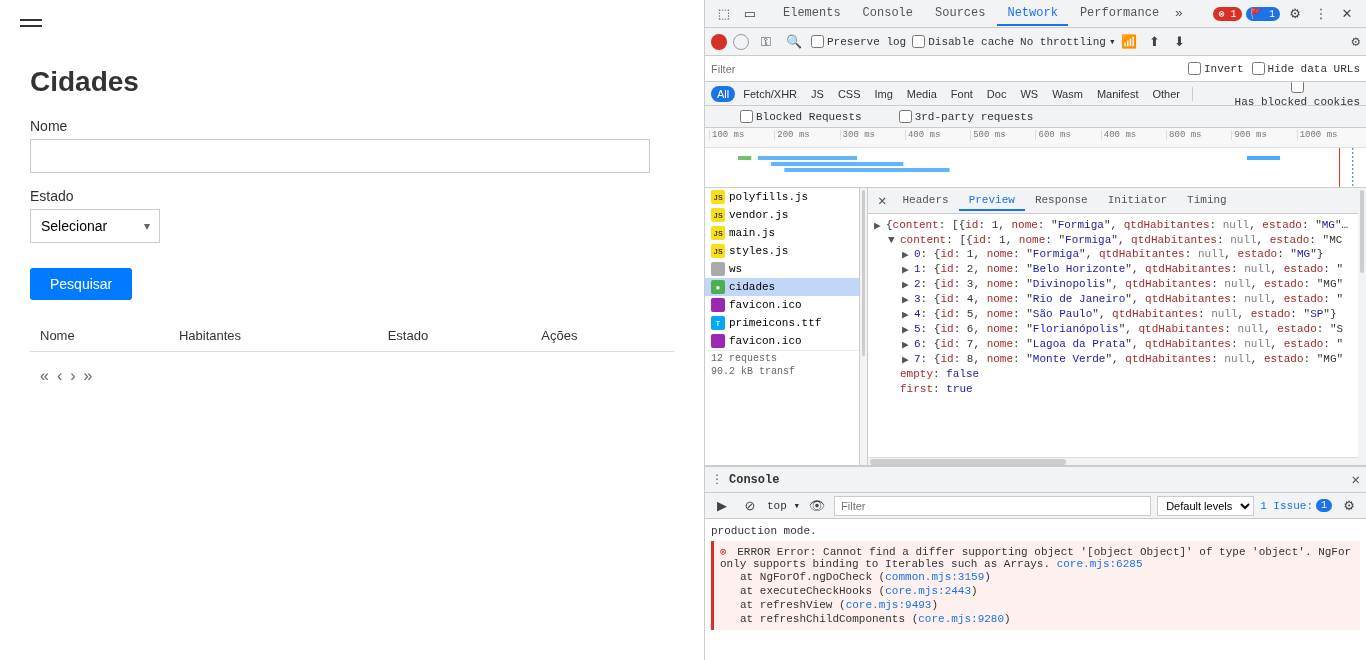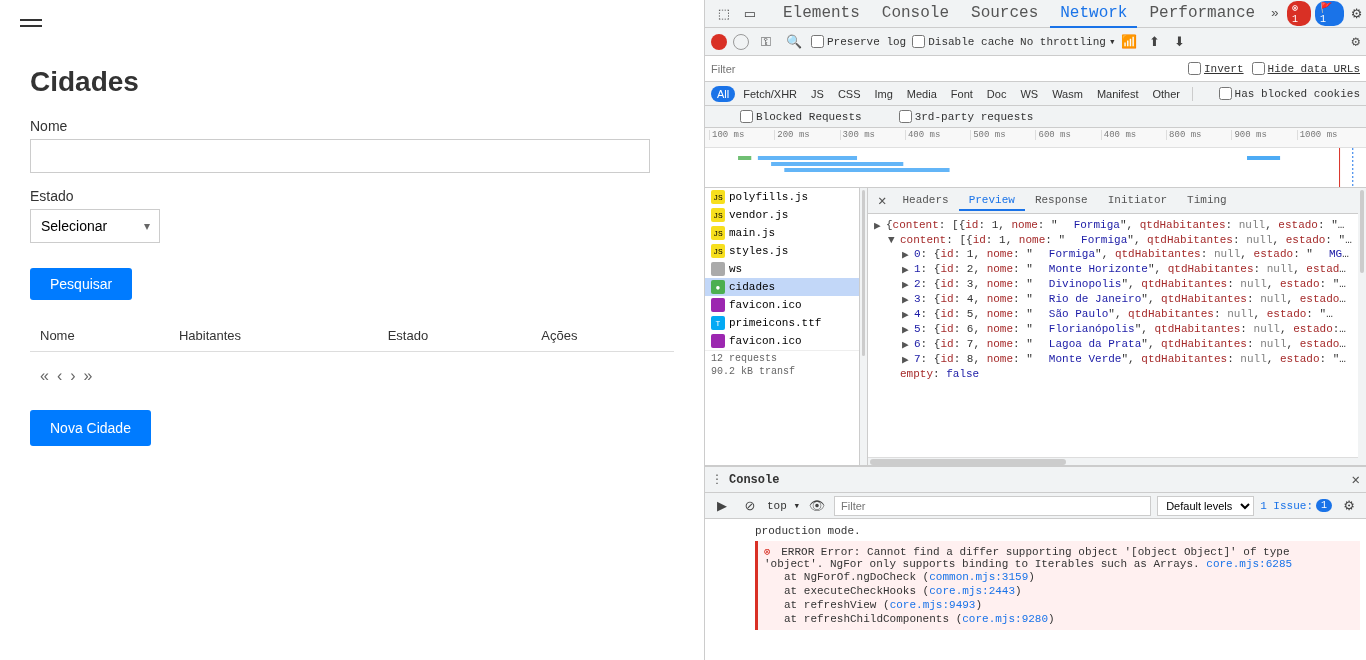--- a/index.html
+++ b/index.html
@@ -183,21 +183,21 @@
     }
 
     .dt-tabs {
       display: flex;
       align-items: center;
       gap: 2px;
     }
 
     .dt-tab {
       padding: 4px 10px;
-      font-size: 16px;
+      font-size: 12px;
       color: #555;
       cursor: pointer;
       border-bottom: 2px solid transparent;
       white-space: nowrap;
     }
 
     .dt-tab.active {
       color: #1a73e8;
       border-bottom: 2px solid #1a73e8;
     }
@@ -308,21 +308,20 @@
       align-items: center;
       gap: 8px;
     }
 
     .dt-filter-check {
       display: flex;
       align-items: center;
       gap: 3px;
       font-size: 11px;
       color: #333;
-      text-decoration: underline;
     }
 
     
     .dt-type-bar {
       display: flex;
       align-items: center;
       background: #f1f3f4;
       border-bottom: 1px solid #ccc;
       height: 24px;
       padding: 0 6px;
@@ -355,20 +354,21 @@
       margin: 0 4px;
     }
 
     .dt-type-check {
       display: flex;
       align-items: center;
       gap: 3px;
       font-size: 11px;
       color: #333;
       margin-left: auto;
+      flex-direction: column;
     }
 
     
     .dt-extra-bar {
       display: flex;
       align-items: center;
       background: #f1f3f4;
       border-bottom: 1px solid #ccc;
       height: 22px;
       padding: 0 6px;
@@ -535,21 +535,21 @@
     }
 
     .dt-tree-content {
       flex: 1;
       white-space: nowrap;
       overflow: hidden;
       text-overflow: ellipsis;
     }
 
     .dt-key { color: #a52a2a; }
-    .dt-val { color: #1a1aa6; margin-left: 16px; }
+    .dt-val { color: #1a1aa6; }
     .dt-num { color: #1a1aa6; }
     .dt-bool { color: #1a1aa6; }
     .dt-null { color: #808080; }
 
     .tree-indent-1 { padding-left: 14px; }
     .tree-indent-2 { padding-left: 28px; }
 
     .dt-scrollbar-h {
       height: 8px;
       background: #f1f3f4;
@@ -636,21 +636,20 @@
       padding: 1px 5px;
       font-size: 10px;
     }
 
     .dt-console-body {
       flex: 1;
       overflow-y: auto;
       padding: 4px 6px;
       font-family: 'Consolas', 'Courier New', monospace;
       font-size: 11px;
-      margin-left: 44px;
     }
 
     .dt-console-prod {
       color: #333;
       padding: 2px 0;
     }
 
     .dt-error-row {
       background: #fff0f0;
       border-left: 3px solid #d93025;
@@ -730,21 +729,20 @@
       </tbody>
     </table>
 
     <div class="pagination">
       <span>«</span>
       <span>‹</span>
       <span>›</span>
       <span>»</span>
     </div>
 
-    <button class="btn-nova">Nova Cidade</button>
   </div>
 </div>
 
 <div id="devtools-panel">
 
   <div class="dt-top-bar">
     <div class="dt-tab-icons">
       <button class="dt-icon-btn" title="Inspect element">⬚</button>
       <button class="dt-icon-btn" title="Device toolbar">▭</button>
     </div>
@@ -941,21 +939,21 @@
         </div>
 
         <div class="dt-tree-item tree-indent-2">
           <span class="dt-tree-toggle">▶</span>
           <span class="dt-tree-content"><span class="dt-num">0</span><span>: {</span><span class="dt-key">id</span><span>: 1, </span><span class="dt-key">nome</span><span>: "</span><span class="dt-val">Formiga</span><span>", </span><span class="dt-key">qtdHabitantes</span><span>: </span><span class="dt-null">null</span><span>, </span><span class="dt-key">estado</span><span>: "</span><span class="dt-val">MG</span><span>"}
           </span>
         </span>
           </div>
         <div class="dt-tree-item tree-indent-2">
           <span class="dt-tree-toggle">▶</span>
-          <span class="dt-tree-content"><span class="dt-num">1</span><span>: {</span><span class="dt-key">id</span><span>: 2, </span><span class="dt-key">nome</span><span>: "</span><span class="dt-val">Monte Horizonte</span><span>", </span><span class="dt-key">qtdHabitantes</span><span>: </span><span class="dt-null">null</span><span>, </span><span class="dt-key">estado</span><span>: "
+          <span class="dt-tree-content"><span class="dt-num">1</span><span>: {</span><span class="dt-key">id</span><span>: 2, </span><span class="dt-key">nome</span><span>: "</span><span class="dt-val">Belo Horizonte</span><span>", </span><span class="dt-key">qtdHabitantes</span><span>: </span><span class="dt-null">null</span><span>, </span><span class="dt-key">estado</span><span>: "
           </span>
         </span>
           </div>
         <div class="dt-tree-item tree-indent-2">
           <span class="dt-tree-toggle">▶</span>
           <span class="dt-tree-content"><span class="dt-num">2</span><span>: {</span><span class="dt-key">id</span><span>: 3, </span><span class="dt-key">nome</span><span>: "</span><span class="dt-val">Divinopolis</span><span>", </span><span class="dt-key">qtdHabitantes</span><span>: </span><span class="dt-null">null</span><span>, </span><span class="dt-key">estado</span><span>: "MG"
           </span>
         </span>
           </div>
         <div class="dt-tree-item tree-indent-2">
@@ -985,20 +983,24 @@
         <div class="dt-tree-item tree-indent-2">
           <span class="dt-tree-toggle">▶</span>
           <span class="dt-tree-content"><span class="dt-num">7</span><span>: {</span><span class="dt-key">id</span><span>: 8, </span><span class="dt-key">nome</span><span>: "</span><span class="dt-val">Monte Verde</span><span>", </span><span class="dt-key">qtdHabitantes</span><span>: </span><span class="dt-null">null</span><span>, </span><span class="dt-key">estado</span><span>: "MG"
           </span>
         </span>
           </div>
 
         <div class="dt-tree-item tree-indent-1">
           <span class="dt-tree-toggle" style="visibility:hidden;">▶</span>
           <span class="dt-tree-content"><span class="dt-key">empty</span><span>: </span><span class="dt-bool">false</span></span>
+        </div>
+        <div class="dt-tree-item tree-indent-1">
+          <span class="dt-tree-toggle" style="visibility:hidden;">▶</span>
+          <span class="dt-tree-content"><span class="dt-key">first</span><span>: </span><span class="dt-bool">true</span></span>
         </div>
       </div>
 
       <div class="dt-scrollbar-h">
         <div style="width:40%;height:6px;background:#ccc;border-radius:3px;margin:1px 2px;"></div>
       </div>
     </div>
 
     <div style="width:8px;background:#f1f3f4;display:flex;flex-direction:column;">
       <div style="height:30%;background:#ccc;border-radius:3px;margin:2px;"></div>

